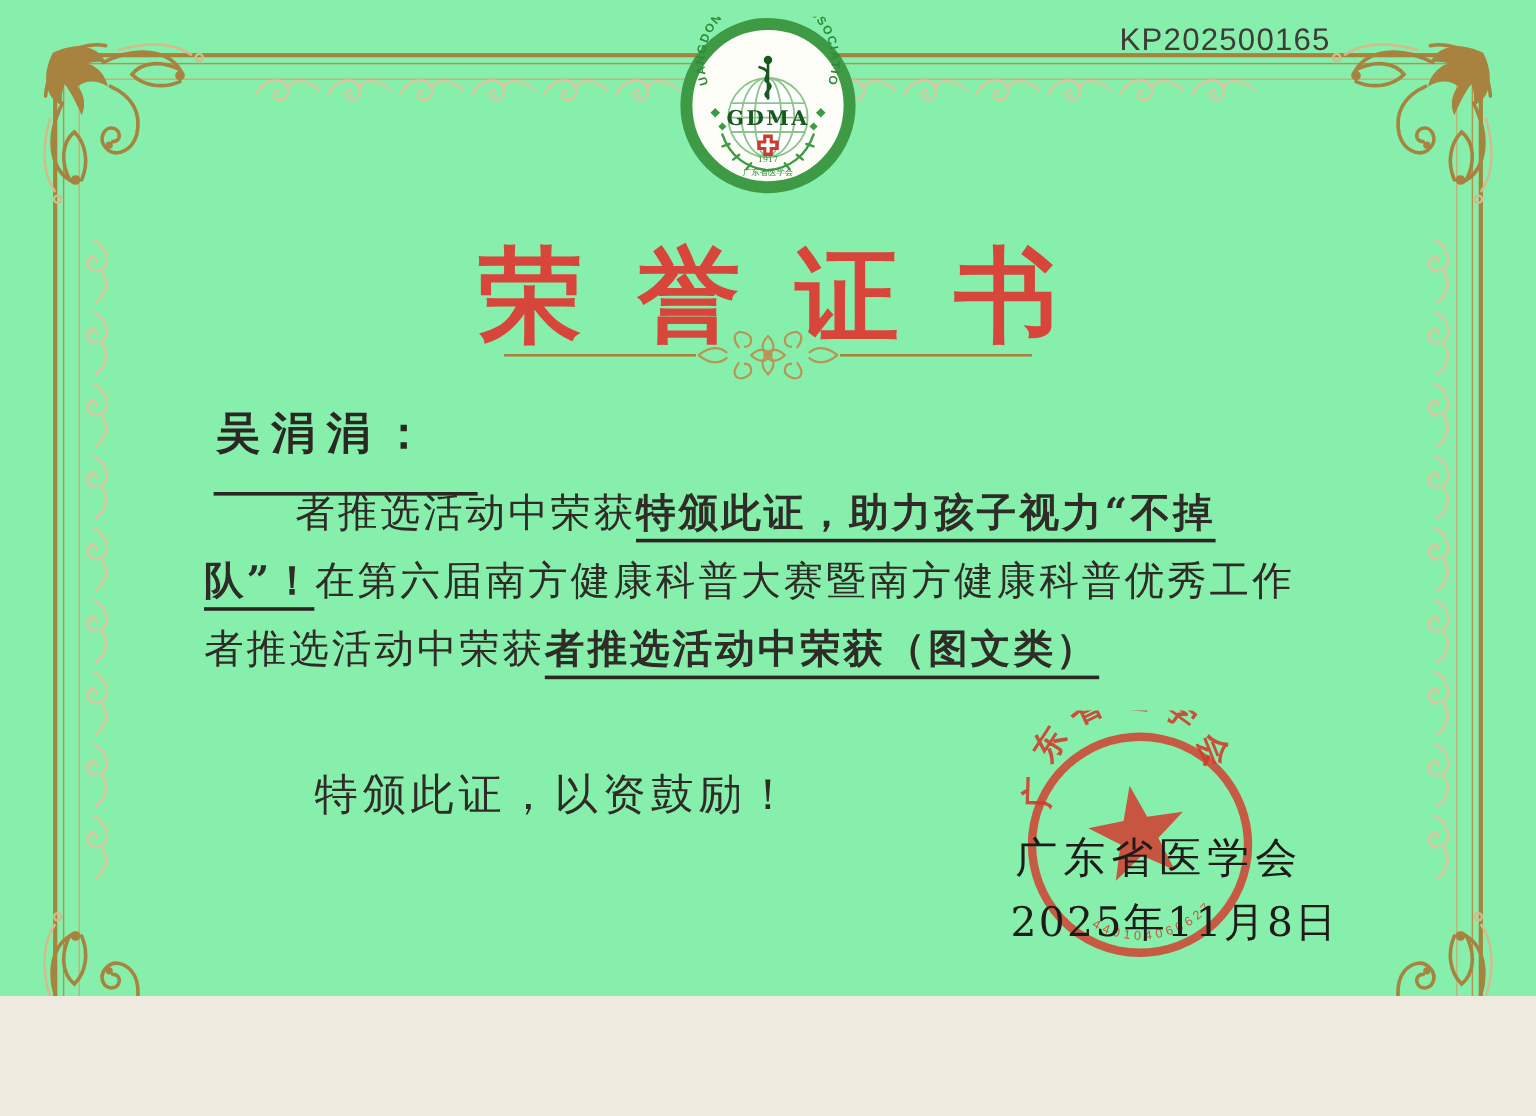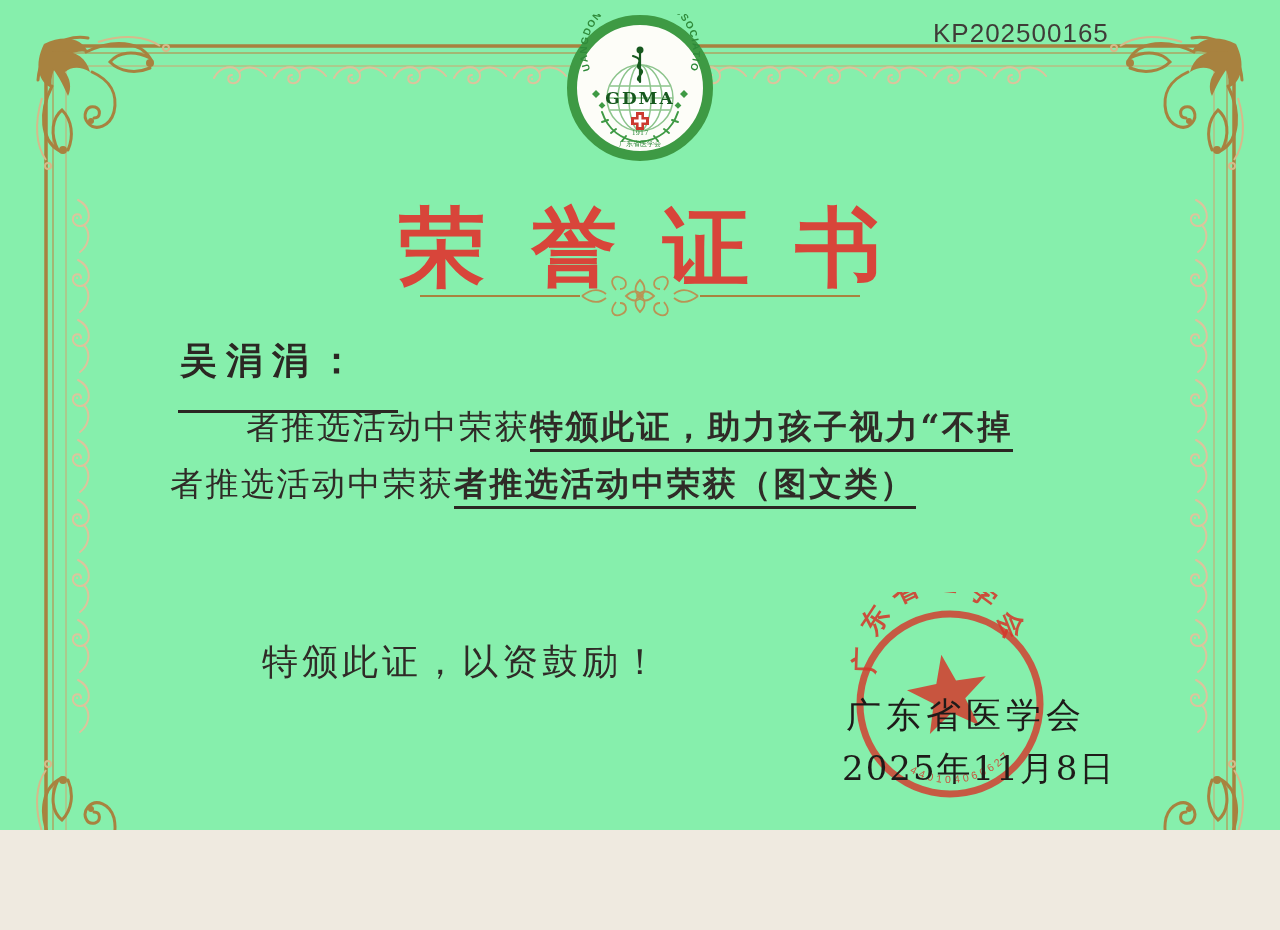--- a/index.html
+++ b/index.html
@@ -184,20 +184,21 @@
       <path d="M220 40 C226 34 226 28 220 23 C214 28 214 34 220 40 Z"></path>
       <path d="M206 24 C212 18 218 18 223 24 C218 30 212 30 206 24 Z"></path>
       <path d="M234 24 C228 18 222 18 217 24 C222 30 228 30 234 24 Z"></path>
     </g>
   </svg>
 
   <div class="recipient">吴涓涓：</div>
 
   <div class="para">
     <div class="line"><span class="indent"></span><span>者推选活动中荣获</span><span class="hand">特颁此证，助力孩子视力“不掉</span></div>
+    <div class="line"><span class="hand">队”！</span><span>在第六届南方健康科普大赛暨南方健康科普优秀工作</span></div>
     <div class="line"><span>者推选活动中荣获</span><span class="hand">者推选活动中荣获（图文类）</span></div>
   </div>
 
   <div class="closing">特颁此证，以资鼓励！</div>
 
   <svg class="seal" viewBox="0 0 224 224">
     <g transform="rotate(-10 112 112)">
       <circle cx="112" cy="112" r="90" fill="none" stroke="#d4392c" stroke-width="7" opacity="0.82"></circle>
       <polygon points="112,62 122,90 152,91 128,109 137,138 112,121 87,138 96,109 72,91 102,90" fill="#d4392c" opacity="0.85"></polygon>
       <path id="sealArc" d="M48.1 88.7 A68 68 0 1 1 175.9 88.7" fill="none"></path>

